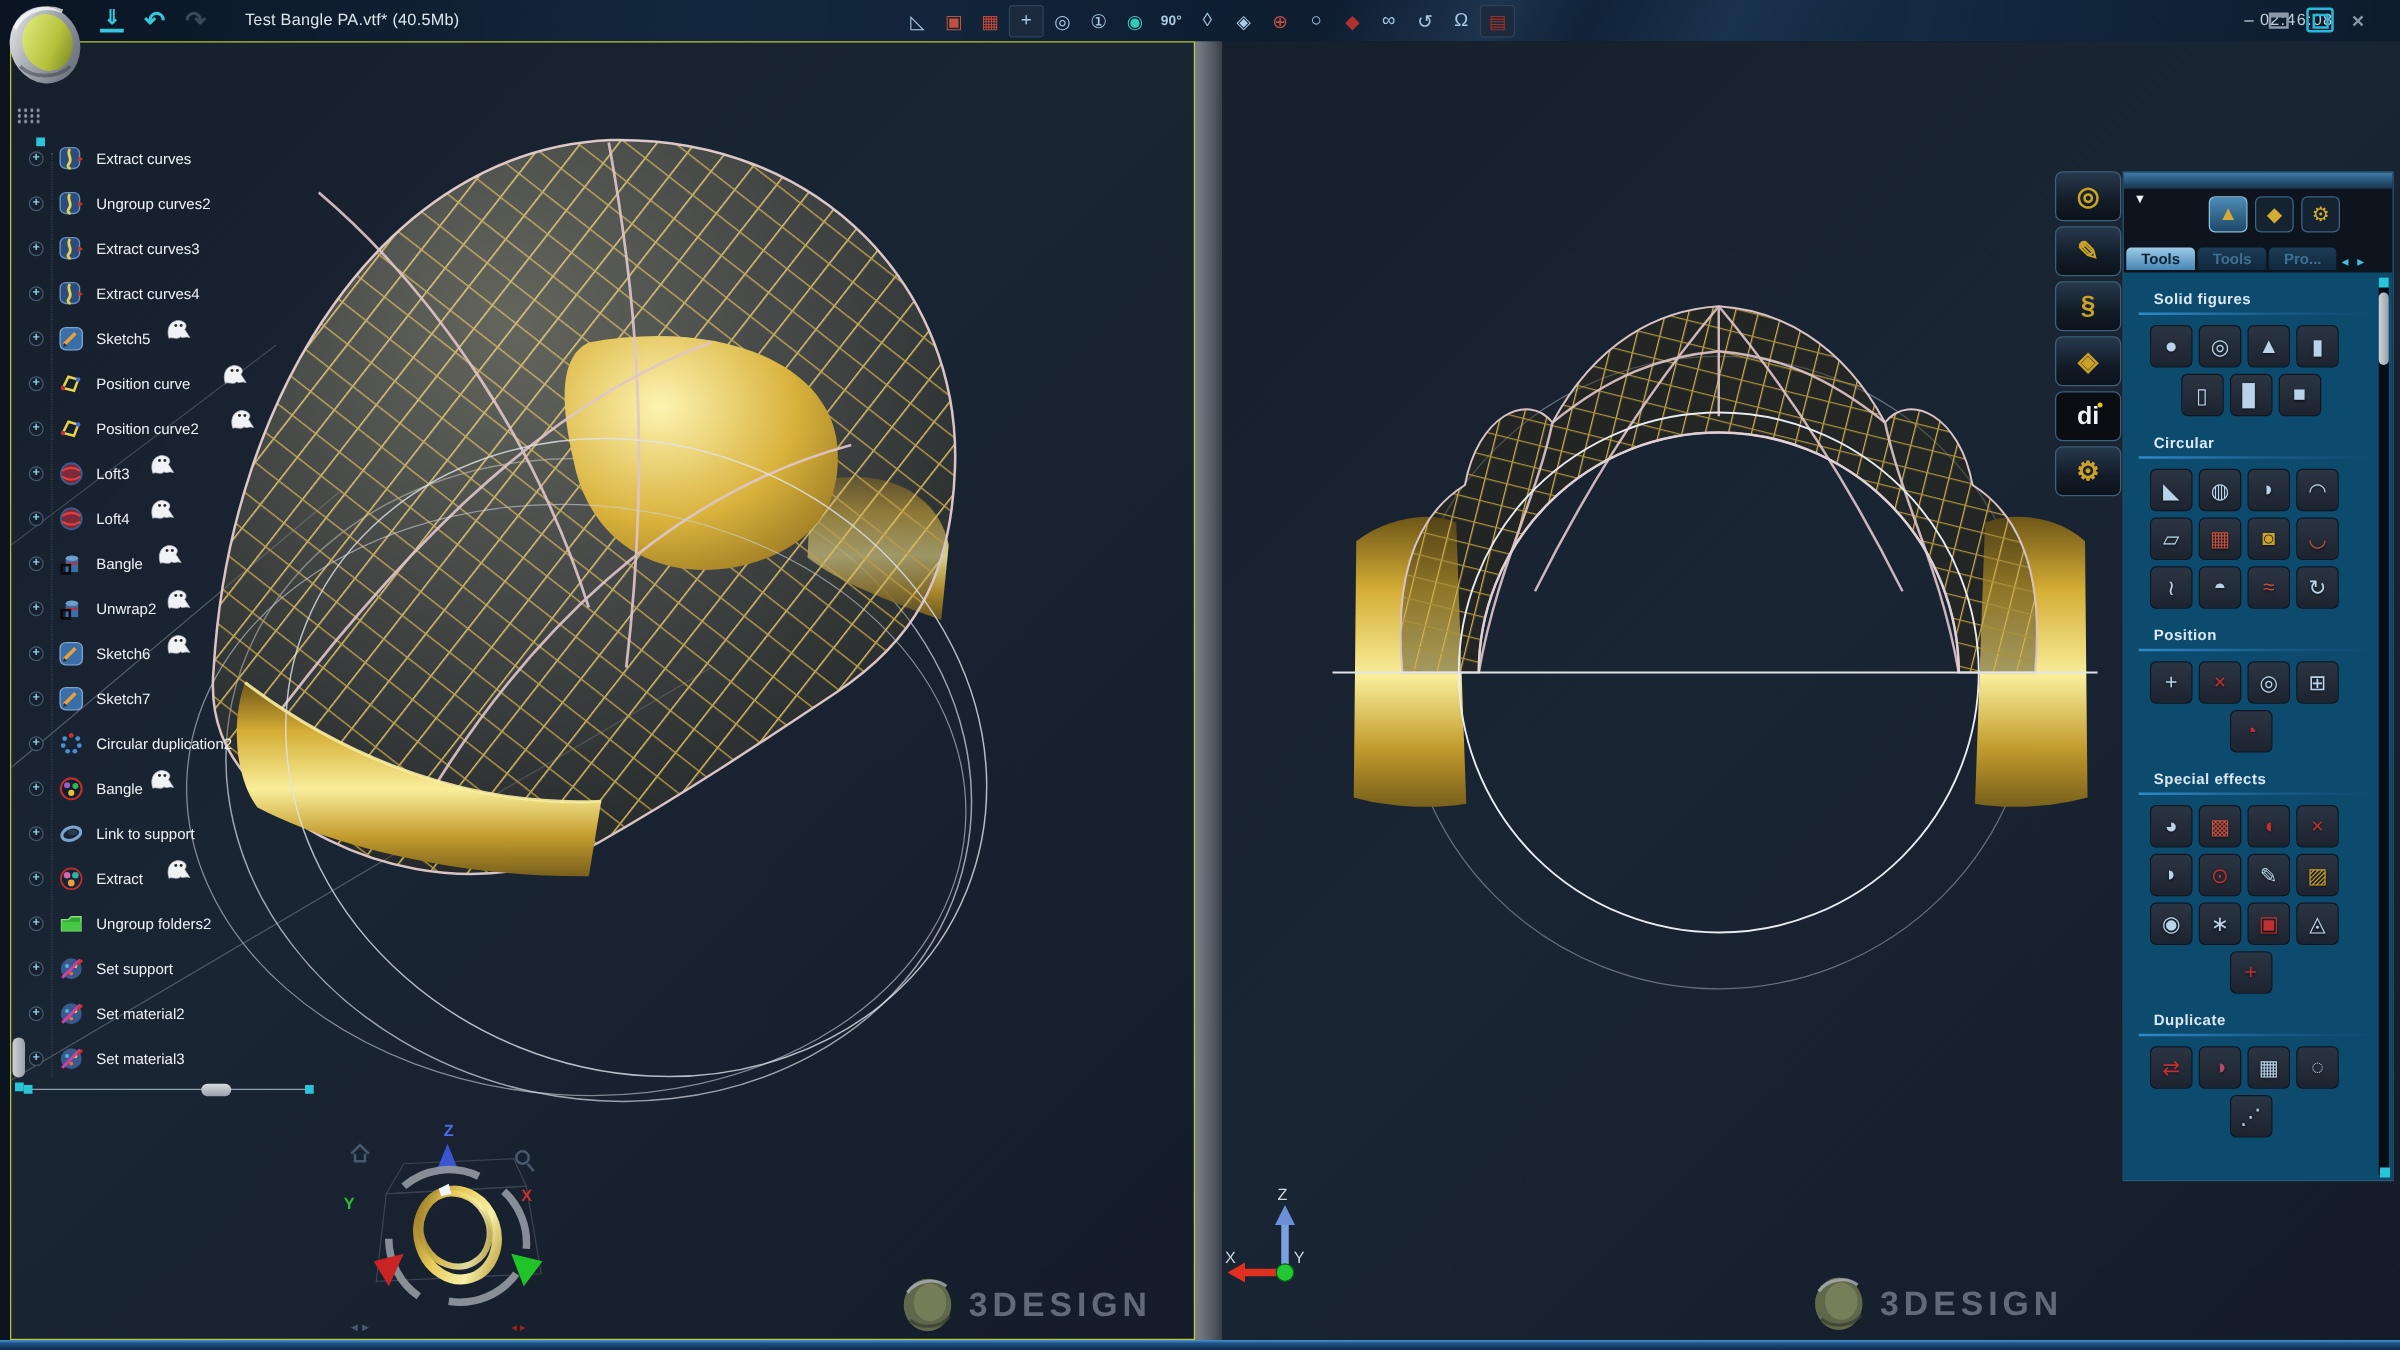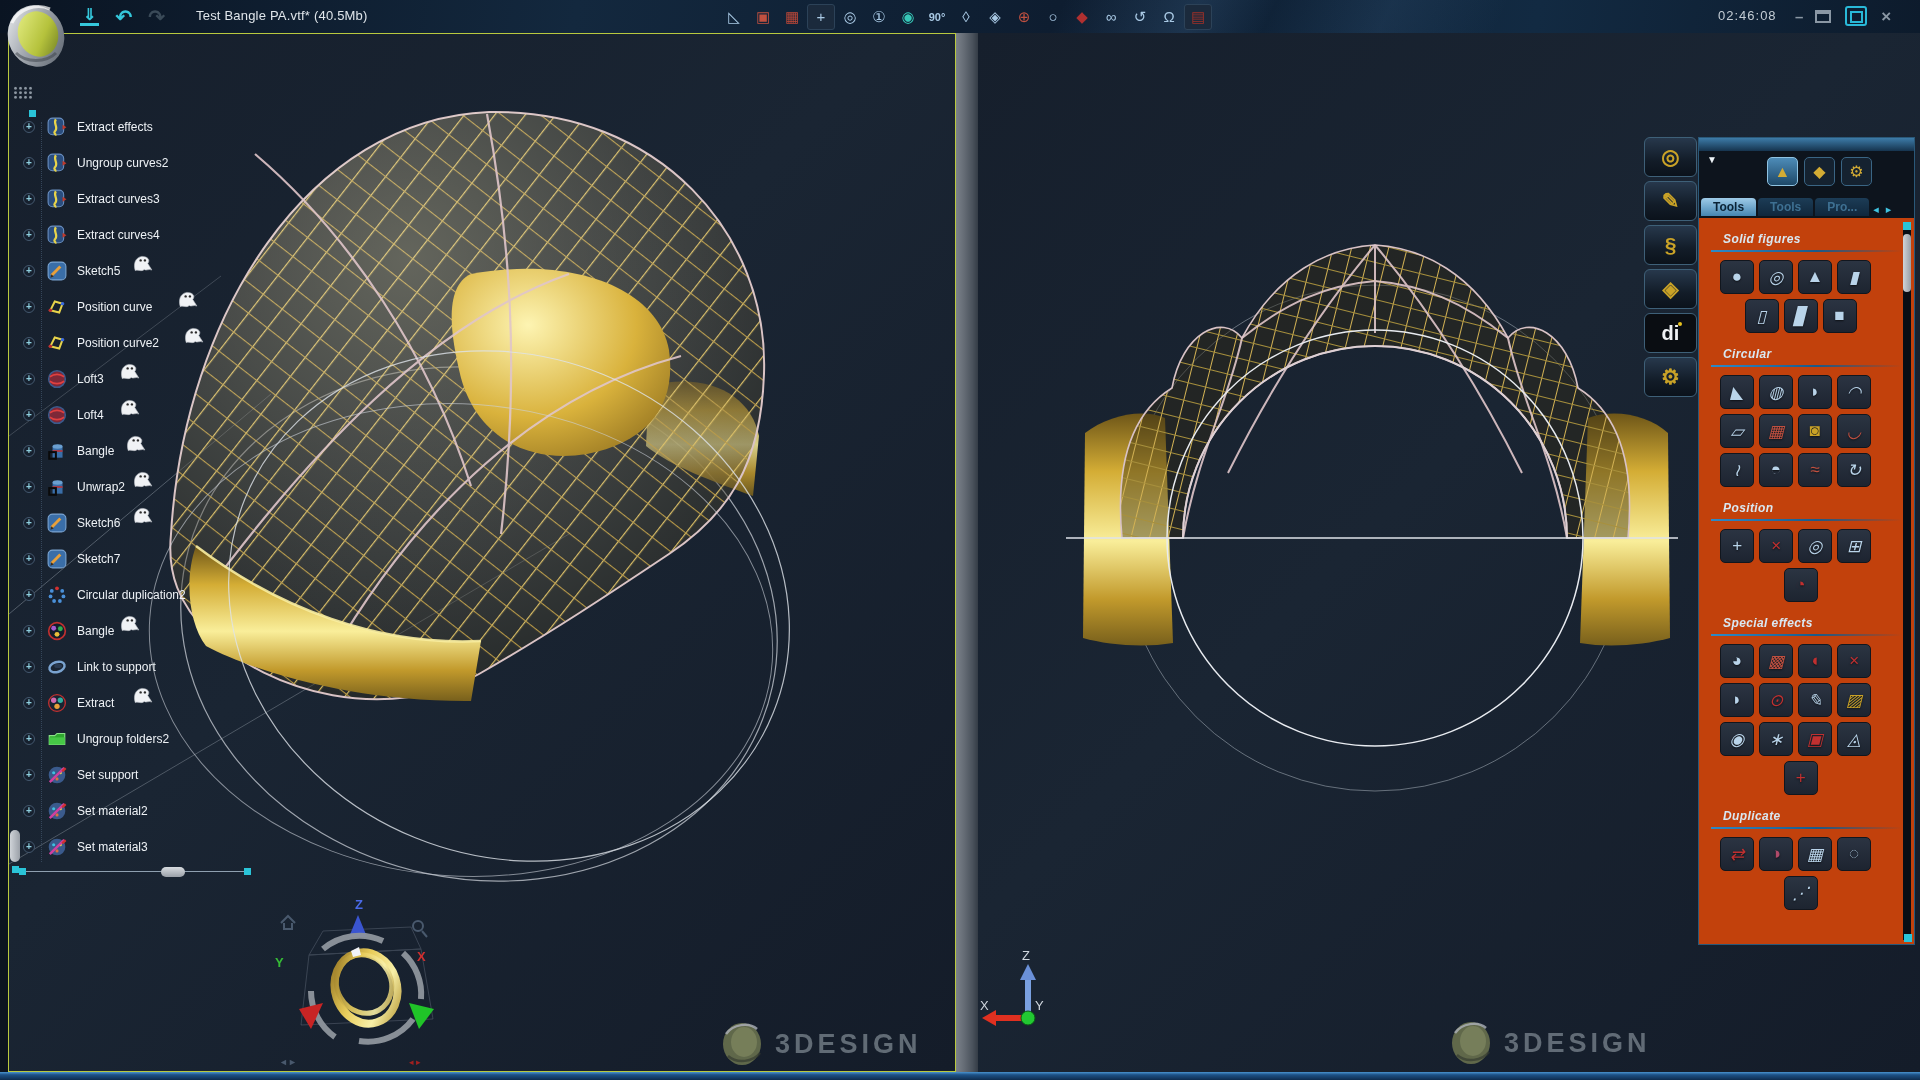--- a/index.html
+++ b/index.html
@@ -17,21 +17,21 @@
   .file-tools { position:absolute; left:80px; top:0; height:33px; display:flex; align-items:center; gap:16px; z-index:5;}
   .ft-icon { font-size:20px; font-weight:bold; color:#35c8dc; cursor:default; line-height:1; }
   .ft-icon.save { border-bottom:3px solid #35c8dc; padding:0 3px 0 3px; font-size:16px; }
   .ft-icon.disabled { color:#3a4a58; }
   .doc-title { position:absolute; left:196px; top:8px; color:#dfe5ea; font-size:13px; letter-spacing:.2px; z-index:5;}
   .view-tools { position:absolute; left:720px; top:0; height:33px; display:flex; align-items:center; z-index:5;}
   .tb-icon { width:28px; height:26px; margin-right:1px; display:flex; align-items:center; justify-content:center;
              font-size:15px; color:#a9c9e4; border-radius:3px; }
   .tb-icon.boxed { background:#1b2a3c; border:1px solid #2c4258; }
   .tb-icon.small { font-size:11px; font-weight:bold; }
-  .clock { position:absolute; left:1718px; top:8px; color:#c3ccd4; font-size:13px; letter-spacing:1px; z-index:5;}
+  .clock { position:absolute; left:1808px; top:8px; color:#c3ccd4; font-size:13px; letter-spacing:1px; z-index:5;}
   .win-controls { position:absolute; left:1795px; top:6px; display:flex; align-items:center; gap:14px; z-index:5;}
   .win-btn { color:#8a97a4; font-size:15px; line-height:1; cursor:default; }
   .win-min { font-weight:bold; letter-spacing:-2px; }
   .win-max { width:16px; height:13px; border:2px solid #8a97a4; border-top:4px solid #8a97a4; }
   .win-float { width:22px; height:20px; border:2px solid #29b9d8; border-radius:3px; position:relative; }
   .win-float::after { content:""; position:absolute; left:3px; top:3px; width:9px; height:8px;
                       border:2px solid #29b9d8; }
   .win-close { font-size:17px; font-weight:bold; }
 
   
@@ -91,21 +91,21 @@
   .category-row { position:absolute; left:68px; top:19px; display:flex; gap:6px; }
   .cat-btn { width:31px; height:29px; border-radius:5px; background:#152230; border:1px solid #3a6584;
     display:flex; align-items:center; justify-content:center; font-size:16px; color:#d4ac34; }
   .cat-btn.active { background:linear-gradient(180deg,#4d8cb8,#1e4868); border-color:#8fc3e2; }
   .tab-row { position:absolute; left:2px; top:60px; width:212px; height:18px; display:flex; align-items:flex-end; }
   .tab { height:18px; padding:0 12px; font-size:12px; font-weight:bold; display:flex; align-items:center;
     border-radius:4px 4px 0 0; margin-right:2px; }
   .tab.active { background:linear-gradient(180deg,#9ecbe8,#4686b2); color:#0b2336; }
   .tab.inactive { background:linear-gradient(180deg,#1c3c56,#10273c); color:#3e7092; }
   .tab-arrows { margin-left:2px; color:#3fc3e0; font-size:11px; letter-spacing:2px; }
-  .panel-body { position:absolute; left:0; top:80px; width:215px; height:726px; background:#c2410c; overflow:hidden;font-style:italic; }
+  .panel-body { position:absolute; left:0; top:80px; width:215px; height:726px; background:#0c4a6e; overflow:hidden; }
   .sec-title { color:#d9e8f2; font-size:12px; font-weight:bold; margin:14px 0 4px 24px; letter-spacing:.4px; }
   .sec-rule { height:2px; margin:0 12px 8px 12px;
     background:linear-gradient(90deg,#2e8ac8 0%,#1a5a8a 55%,rgba(20,60,90,0) 100%); }
   .tile-row { display:flex; gap:5px; padding-left:21px; margin-bottom:5px; }
   .tile-row.centered { justify-content:center; padding-left:0; margin-right:12px; }
   .tile { width:34px; height:34px; border-radius:5px; background:linear-gradient(180deg,#2b3442,#1d2430);
     border:1px solid #11161e; display:flex; align-items:center; justify-content:center;
     font-size:17px; color:#b9d4ea; text-shadow:0 1px 2px rgba(0,0,0,.6); }
   .panel-scroll { position:absolute; right:3px; top:84px; width:8px; height:718px; background:#080d14; }
   .panel-scroll .dot { position:absolute; left:0; top:0; width:8px; height:8px; background:#2ac4d8; }
@@ -235,21 +235,21 @@
     <div class="tree-cyan-dot"></div>
     <div class="tree" id="tree">
       <div class="tree-vline"></div>
     <div class="tree-row" style="top: 2px;">
           <span class="expander">+</span>
           <span class="t-icon"><svg xmlns="http://www.w3.org/2000/svg" width="20" height="20" viewBox="0 0 18 18">
               <rect x="1" y="1" width="14" height="15" rx="4" fill="#2a4d7e" stroke="#6a8fc0"></rect>
               <path d="M8,2 C5,6 11,9 7,13 C6,14.5 7.5,16 8.5,16" stroke="#e8d44a" stroke-width="2" fill="none"></path>
               <path d="M14,7 l3.5,2.2 -3.5,2.2 z" fill="#c0392b"></path>
             </svg></span>
-          <span class="t-label">Extract effects</span>
+          <span class="t-label">Extract curves</span>
         </div>
         <div class="tree-row" style="top: 38px;">
           <span class="expander">+</span>
           <span class="t-icon"><svg xmlns="http://www.w3.org/2000/svg" width="20" height="20" viewBox="0 0 18 18">
               <rect x="1" y="1" width="14" height="15" rx="4" fill="#2a4d7e" stroke="#6a8fc0"></rect>
               <path d="M8,2 C5,6 11,9 7,13 C6,14.5 7.5,16 8.5,16" stroke="#e8d44a" stroke-width="2" fill="none"></path>
               <path d="M14,7 l3.5,2.2 -3.5,2.2 z" fill="#c0392b"></path>
             </svg></span>
           <span class="t-label">Ungroup curves2</span>
         </div>

